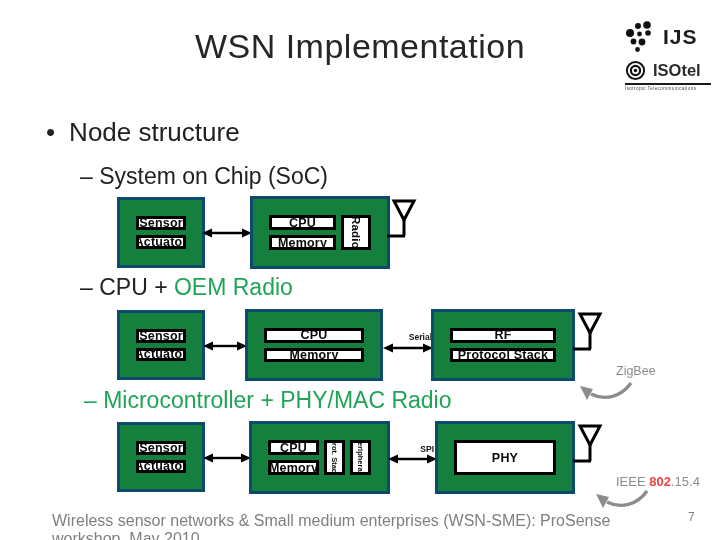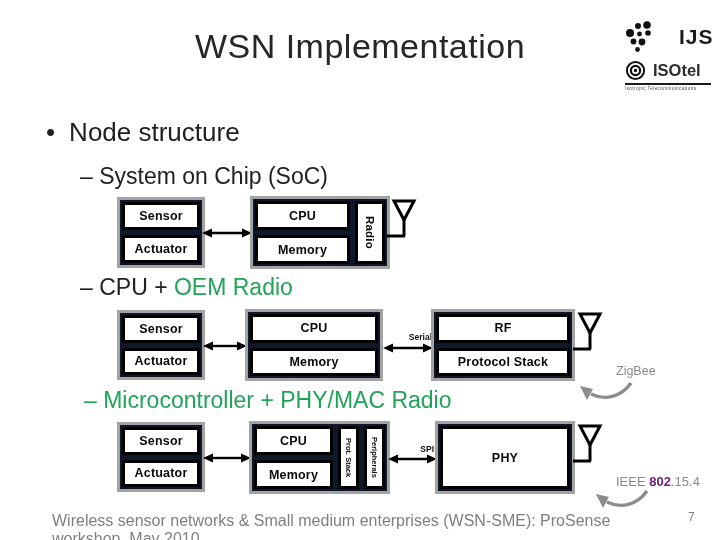--- a/index.html
+++ b/index.html
@@ -4,48 +4,48 @@
 <style>
   html,body { margin:0; padding:0; background:#ffffff; }
   body { width:720px; height:540px; position:relative; overflow:hidden;
          font-family:"Liberation Sans", sans-serif; color:#212121; }
   .abs { position:absolute; }
 
   .title { top:27px; left:0; width:720px; text-align:center;
            font-size:34px; color:#262626; letter-spacing:0.5px; }
 
   
-  .logo-row { display:flex; align-items:center; gap:22px; }
+  .logo-row { display:flex; align-items:center; gap:6px; }
   .ijs-text { font-size:21px; font-weight:700; color:#1b1b1b; letter-spacing:1px; }
   .isotel-text { font-size:16.5px; font-weight:600; color:#2b2b2b; }
   .tagline { border-top:2px solid #1a1a1a; padding-top:1px; width:86px;
              font-size:4.6px; color:#4a4a4a; white-space:nowrap; overflow:hidden;
              letter-spacing:0.4px; }
 
   
   .h1 { font-size:26px; color:#212121; }
   .h1 .dot { margin-right:14px; }
   .h2 { font-size:23px; color:#212121; }
   .accent { color:#21A457; }
 
   
-  .obox { border:3px solid #a3a3a3; background:#0f172a; box-sizing:border-box;
-          padding:2px; display:flex; gap:5px; }
+  .obox { border:3px solid #0c4a6e; background:#15803d; box-sizing:border-box;
+          padding:16px; display:flex; gap:5px; }
   .col  { display:flex; flex-direction:column; gap:5px; flex:1; min-width:0; }
   .ibox { border:3px solid #000; background:#fff; box-sizing:border-box; flex:1;
           display:flex; align-items:center; justify-content:center;
           font-size:12.5px; font-weight:600; color:#0a0a0a; letter-spacing:0.2px;
           white-space:nowrap; overflow:hidden; }
   .vbox { writing-mode:vertical-rl; flex:none; }
   .radio-v { width:30px; font-size:11.5px; }
   .slim-v  { width:21px; font-size:7.5px; letter-spacing:0; }
 
   .lbl-small { font-size:8.5px; font-weight:600; color:#111; text-align:right; }
   .annot { font-size:12.5px; color:#8C8C8C; }
-  .annot b { color:#701a75; }
+  .annot b { color:#ef4444; }
   .ieee { font-size:13px; }
 
   .footer { font-size:16px; color:#7f7f7f;margin-left:32px; }
   .pagenum { font-size:12px; color:#7f7f7f; }
 
   svg { display:block; }
 </style>
 </head>
 <body>
 

